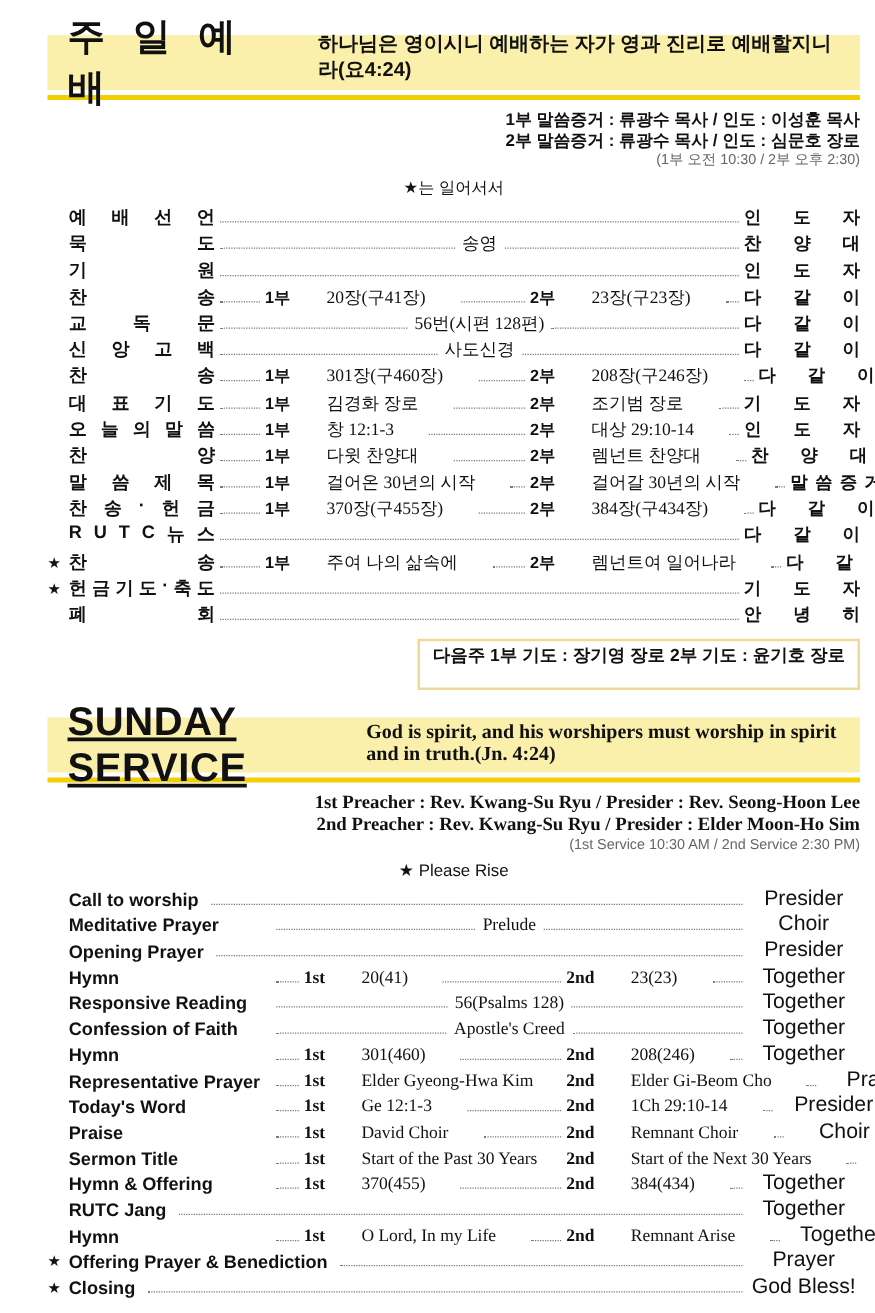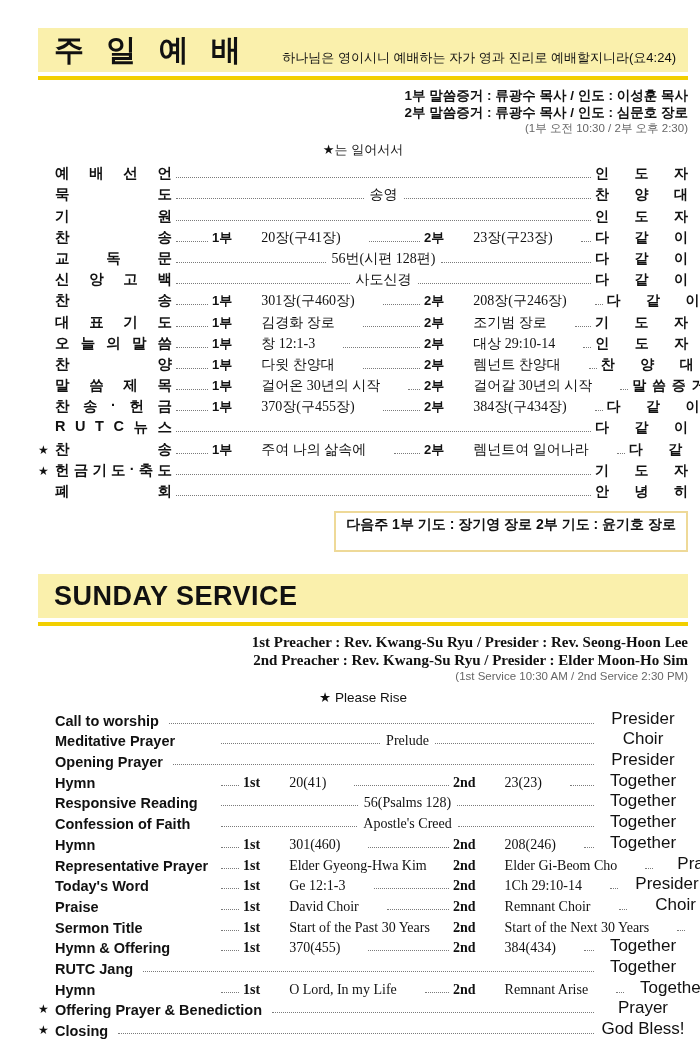--- a/index.html
+++ b/index.html
@@ -5,22 +5,22 @@
   html,body{margin:0;padding:0;background:#fff;}
   body{width:700px;height:1050px;overflow:hidden;color:#111;
        font-family:"Liberation Sans","DejaVu Sans",sans-serif;}
   .page{box-sizing:border-box;width:700px;height:1050px;padding:28px 12px 6px 38px;}
 
   
   .band{background:var(--band);height:44px;display:flex;justify-content:space-between;
         align-items:stretch;padding:0 12px 0 16px;gap:32px;}
   .band .title{font-weight:bold;align-self:center;margin:0;}
   .ko-title{font-size:30px;letter-spacing:7px;}
-  .en-title{font-size:27px;letter-spacing:0.5px;}
-  .band .verse{align-self:flex-end;font-weight:normal;font-size:13px;padding-bottom:5px;}
+  .en-title{font-size:32px;letter-spacing:0.5px;text-decoration:underline;}
+  .band .verse{align-self:flex-end;font-weight:bold;font-size:16px;padding-bottom:5px;}
   .en-verse{font-family:"Liberation Serif","DejaVu Serif",serif;font-size:12.5px;}
   .rule{height:4px;background:var(--gold);margin-top:4px;}
 
   
   .info{text-align:right;margin-top:7px;font-weight:bold;font-size:13.5px;line-height:17px;}
   .info.en{font-family:"Liberation Serif","DejaVu Serif",serif;font-size:15px;line-height:18px;}
   .info .time{font-family:"Liberation Sans","DejaVu Sans",sans-serif;
               font-weight:normal;color:var(--timec);font-size:11.5px;line-height:14px;}
 
   .rise{font-size:13px;margin-top:6px;text-align:center;}
@@ -406,20 +406,21 @@
         </div>
       </div>
     <div class="nextwrap">
       <div class="nextweek">다음주 1부 기도 : 장기영 장로  2부 기도 : 윤기호 장로</div>
     </div>
   </section>
 
   <section class="section-en">
     <div class="band">
       <h1 class="title en-title">SUNDAY SERVICE</h1>
+      <div class="verse en-verse">God is spirit, and his worshipers must worship in spirit and in truth.(Jn. 4:24)</div>
     </div>
     <div class="rule"></div>
     <div class="info en">
       <div>1st Preacher : Rev. Kwang-Su Ryu / Presider : Rev. Seong-Hoon Lee</div>
       <div>2nd Preacher : Rev. Kwang-Su Ryu / Presider : Elder Moon-Ho Sim</div>
       <div class="time">(1st Service 10:30 AM / 2nd Service 2:30 PM)</div>
     </div>
     <div class="rise en">★ Please Rise</div>
     <div class="rows en" id="en-rows">
         <div class="row empty">

